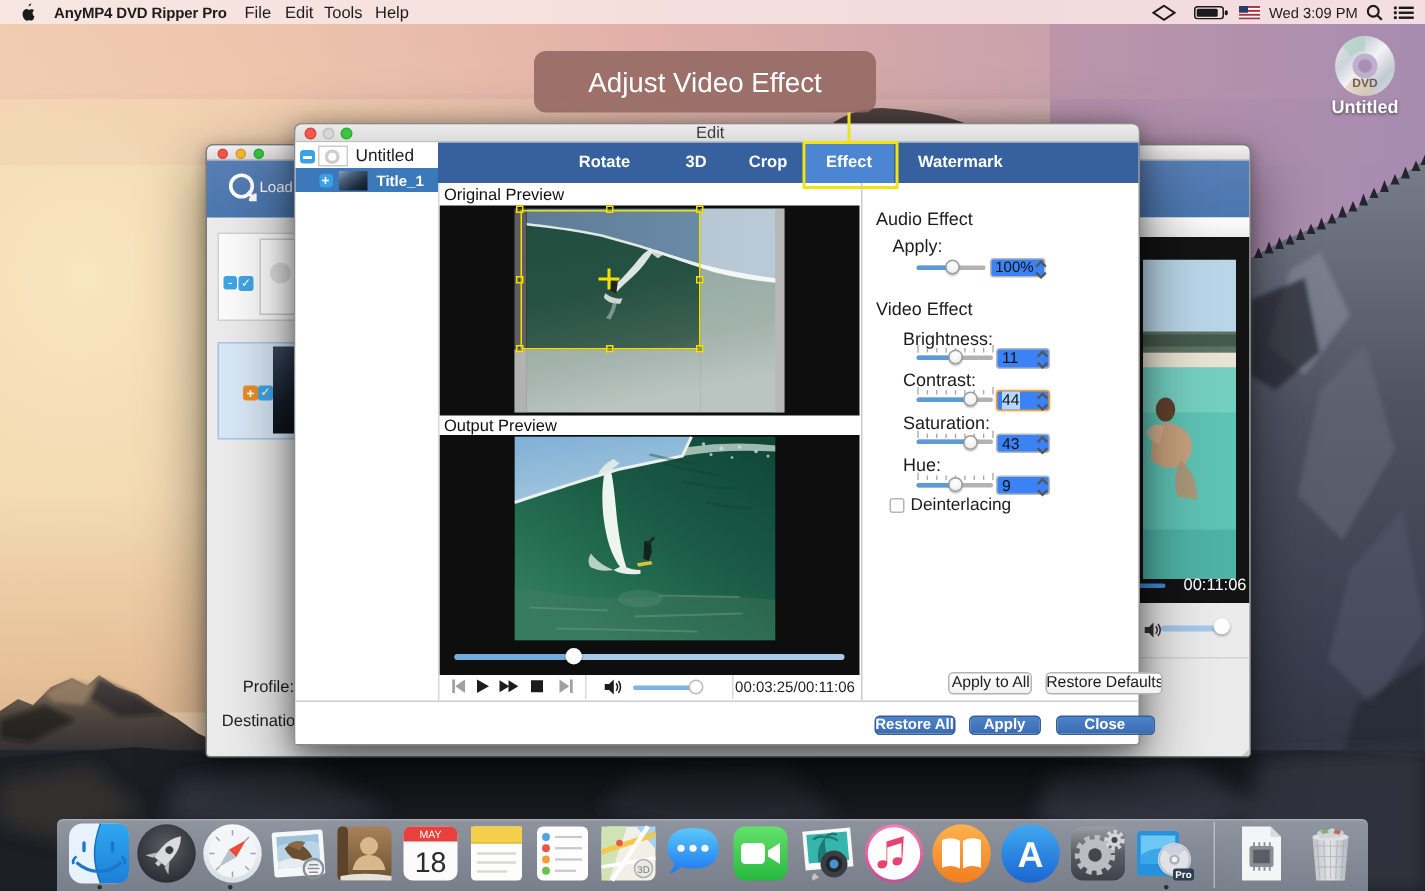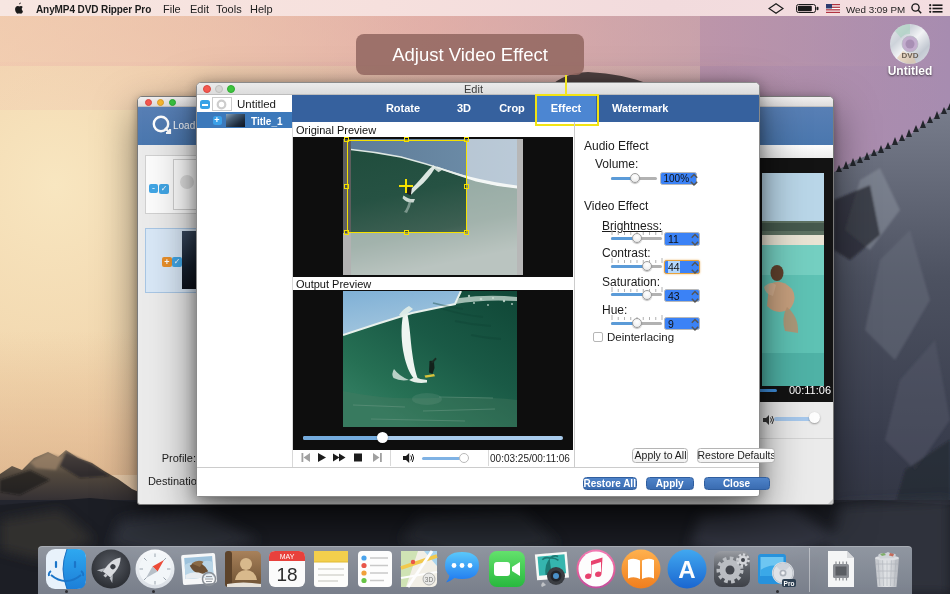--- a/index.html
+++ b/index.html
@@ -417,31 +417,31 @@
 
  <div class="abs" style="left:376.5px;top:39px;width:1px;height:345px;background:#cccccc;"></div>
  <div class="abs" style="left:95px;top:39px;width:1px;height:345px;background:#d8d8d8;"></div>
  <div class="abs" style="left:0;top:384px;width:562px;height:1px;background:#cccccc;"></div>
 
  <div class="bbtn" style="left:385.5px;top:393.5px;width:54px;">Restore All</div>
  <div class="bbtn" style="left:448.5px;top:393.5px;width:48.5px;">Apply</div>
  <div class="bbtn" style="left:506.5px;top:393.5px;width:66px;">Close</div>
 
  <div class="plab" style="left:387px;top:56px;">Audio Effect</div>
- <div class="plab" style="left:398px;top:74px;">Volume:</div>
+ <div class="plab" style="left:398px;top:74px;">Apply:</div>
  <div class="track" style="left:414px;top:94px;width:46px;"></div>
  <div class="tfill" style="left:414px;top:94px;width:25px;"></div>
  <div class="knob" style="left:433px;top:90px;"></div>
  <div class="vbox" style="left:463px;top:88.5px;font-size:10px;padding-left:2.5px;">100%</div>
  <svg class="stp" style="left:492px;top:88.5px" width="10" height="14" viewBox="0 0 10 14">
         <path d="M1.8,5 L5,1.8 L8.2,5" fill="none" stroke="#555" stroke-width="1.5"></path>
         <path d="M1.8,9 L5,12.2 L8.2,9" fill="none" stroke="#555" stroke-width="1.5"></path>
       </svg>
  <div class="plab" style="left:387px;top:116px;">Video Effect</div>
- <div class="plab" style="left:405px;top:136px;text-decoration:underline;">Brightness:</div>
+ <div class="plab" style="left:405px;top:136px;">Brightness:</div>
  <svg class="abs" style="left:414px;top:147px" width="52" height="6" viewBox="0 0 52 6">
         <g stroke="#a8a8a8" stroke-width="0.9">
           <line x1="1.0" y1="0" x2="1.0" y2="5"></line>
           <line x1="7.25" y1="2" x2="7.25" y2="5"></line>
           <line x1="13.5" y1="2" x2="13.5" y2="5"></line>
           <line x1="19.75" y1="2" x2="19.75" y2="5"></line>
           <line x1="26.0" y1="2" x2="26.0" y2="5"></line>
           <line x1="32.25" y1="2" x2="32.25" y2="5"></line>
           <line x1="38.5" y1="2" x2="38.5" y2="5"></line>
           <line x1="44.75" y1="2" x2="44.75" y2="5"></line>

